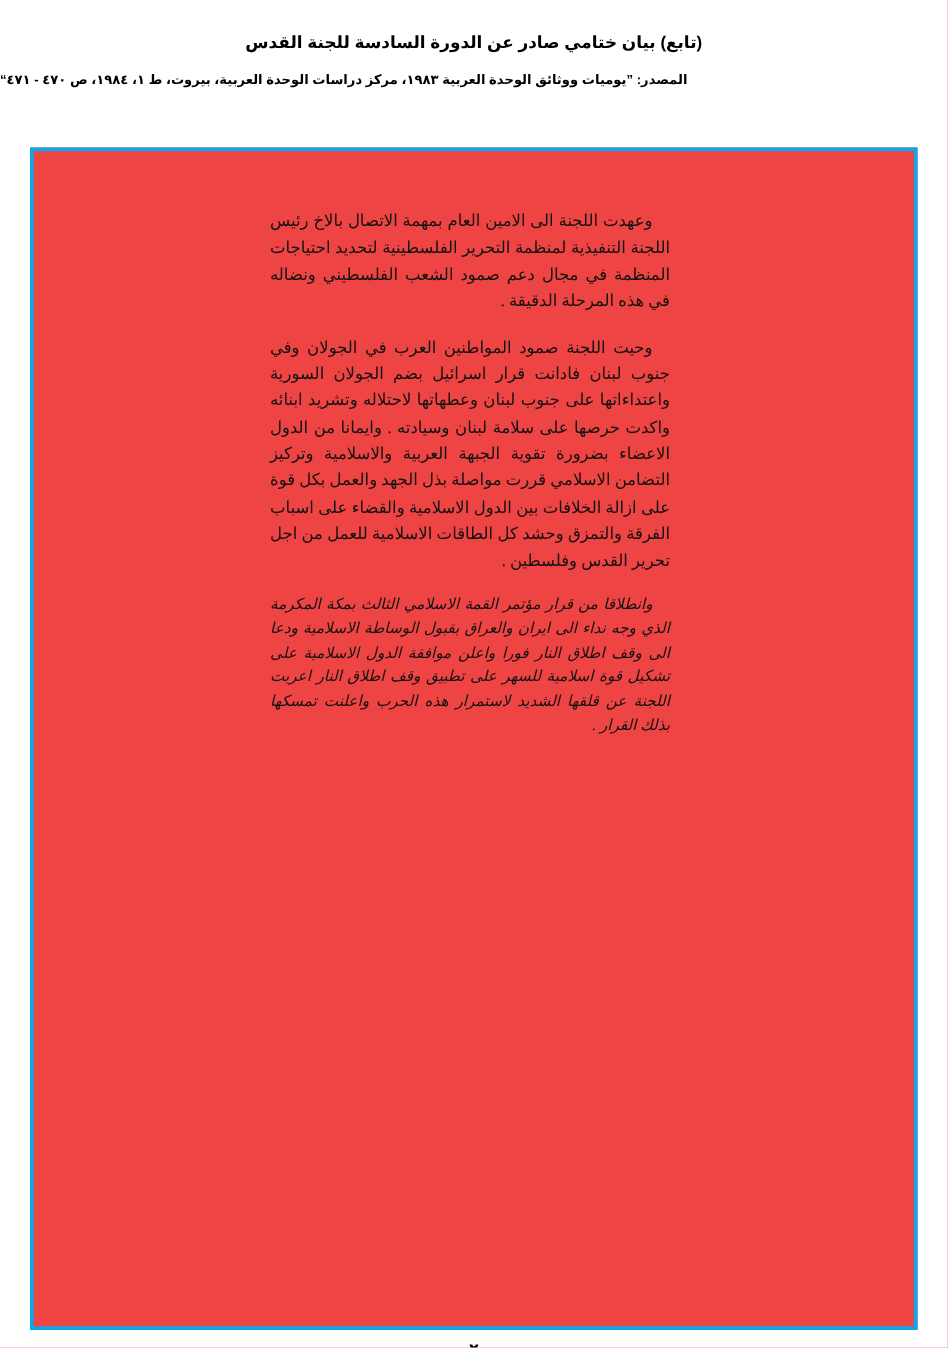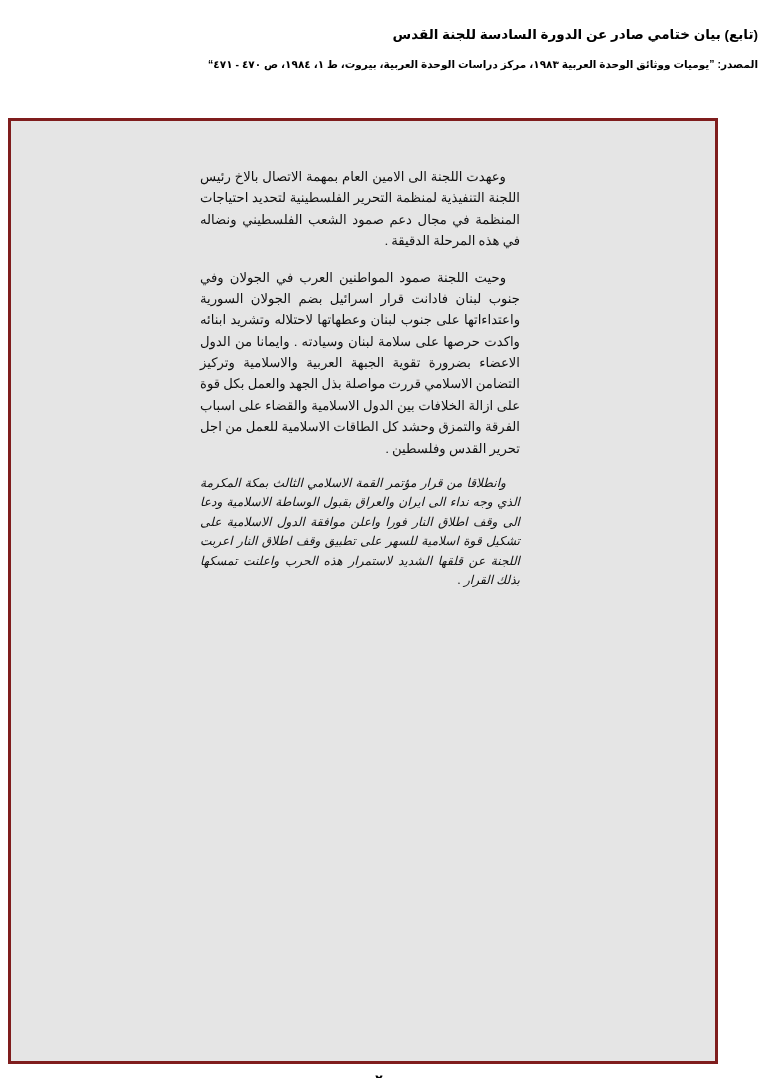--- a/index.html
+++ b/index.html
@@ -15,45 +15,45 @@
     color: #000000;
     overflow: hidden;
   }
   .page {
     position: relative;
     width: 758px;
     height: 1078px;
     box-sizing: border-box;
   }
   .doc-title {
-    text-align: right;
+    text-align: center;
     font-family: "Liberation Sans", "DejaVu Sans", sans-serif;
     font-weight: bold;
     font-size: 13.5px;
     letter-spacing: 0px;
     margin-top: 26px;
     color: #000;
   }
   .doc-source {
-    text-align: right;
+    text-align: left;
     font-family: "Liberation Sans", "DejaVu Sans", sans-serif;
     font-weight: bold;
     font-size: 10.5px;
     margin-top: 16px;
     color: #000;
   }
   .frame {
     position: absolute;
-    left: 8px;
+    left: 24px;
     top: 92px;
     width: 710px;
     height: 946px;
-    border: 3px solid #7f1d1d;
+    border: 3px solid #0ea5e9;
     box-sizing: border-box;
-    background: #e5e5e5;
+    background: #ef4444;
   }
   .content {
     position: absolute;
     right: 195px;
     top: 45px;
     width: 320px;
     text-align: justify;
     text-align-last: right;
     direction: rtl;
     font-family: "Liberation Serif", "DejaVu Serif", serif;

